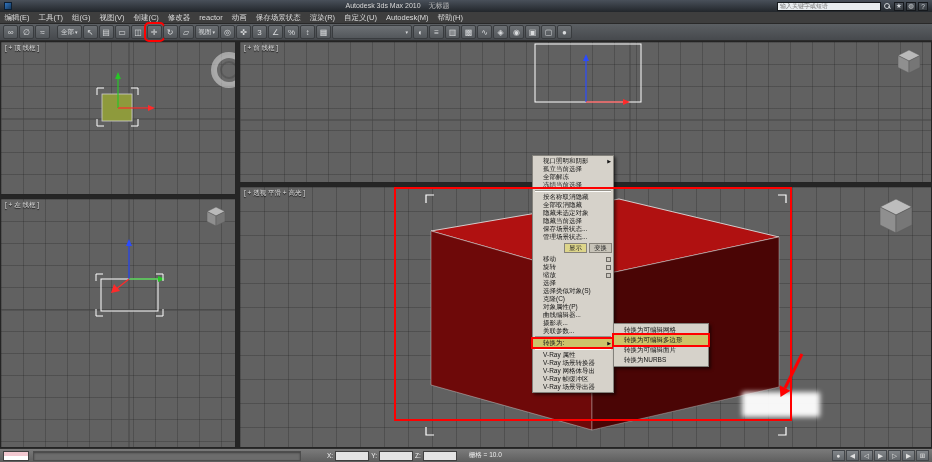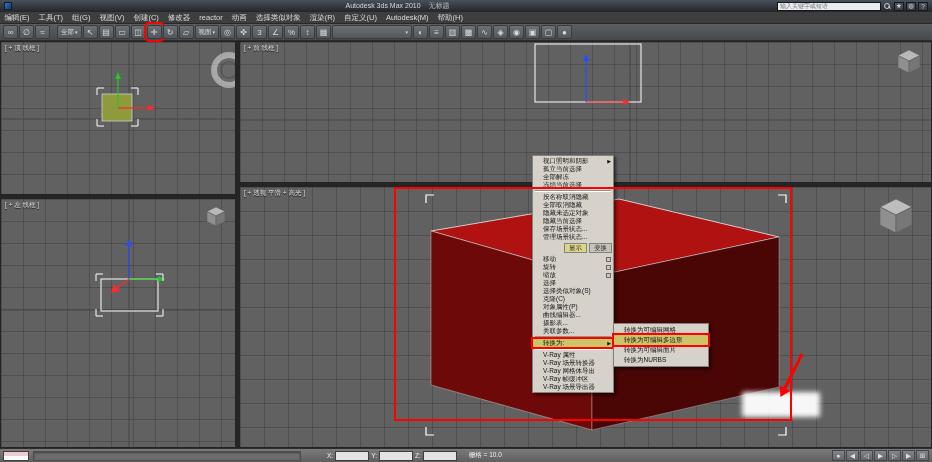--- a/index.html
+++ b/index.html
@@ -145,21 +145,21 @@
 
   <nav class="menubar">
     <span class="mitem">编辑(E)</span>
       <span class="mitem">工具(T)</span>
       <span class="mitem">组(G)</span>
       <span class="mitem">视图(V)</span>
       <span class="mitem">创建(C)</span>
       <span class="mitem">修改器</span>
       <span class="mitem">reactor</span>
       <span class="mitem">动画</span>
-      <span class="mitem">选择类似对象</span>
+      <span class="mitem">保存场景状态</span>
       <span class="mitem">渲染(R)</span>
       <span class="mitem">自定义(U)</span>
       <span class="mitem">Autodesk(M)</span>
       <span class="mitem">帮助(H)</span>
   </nav>
 
   <div class="toolbar">
 
       <span class="tbtn">
         <span>∞</span>

